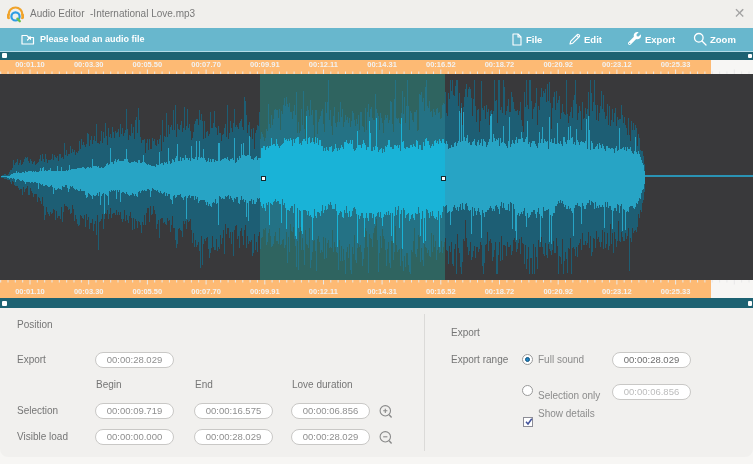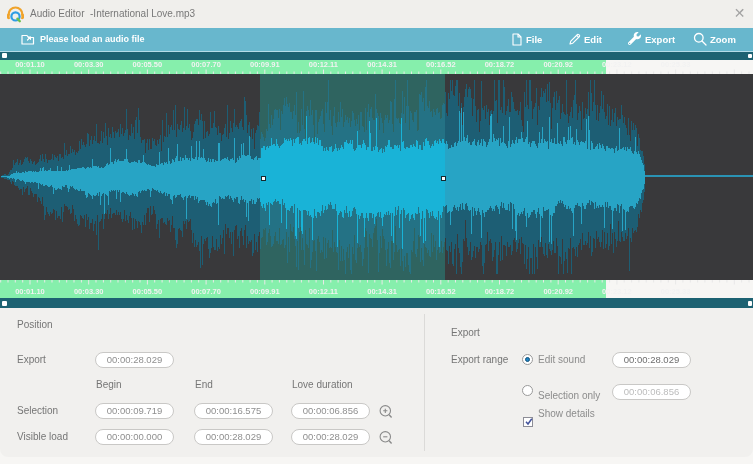--- a/index.html
+++ b/index.html
@@ -8,21 +8,21 @@
 #titlebar{left:0;top:0;width:753px;height:28px;background:#f0efec}
 #title{left:30px;top:0;height:28px;line-height:28px;font-size:10px;color:#787878;letter-spacing:0px}
 #closex{right:5px;top:5px;width:17px;height:17px;color:#a3a3a3;font-size:14px;line-height:17px;text-align:center}
 
 #toolbar{left:0;top:28px;width:753px;height:23.5px;background:#68b7cd;border-bottom:1.5px solid #b5dce8}
 .tbtxt{height:28px;line-height:23px;font-size:9.5px;font-weight:bold;color:#fff;top:0}
 
 .teal{left:0;width:753px;background:#1d6272}
 .wsq{width:4.5px;height:4.5px;background:#fff;border-radius:1px;top:1.5px}
 
-.ruler{left:0;width:606px;background:#86efac}
+.ruler{left:0;width:711px;background:#fdba74}
 
 #wave{left:0;top:73.5px;width:753px;height:206px;background:#39393b;overflow:hidden}
 #selbg{left:260px;top:0;width:185px;height:206px;background:#2f6460}
 #selclip{left:260px;top:0;width:185px;height:206px;overflow:hidden}
 #flat{left:645px;top:101.8px;width:108px;height:1.8px;background:#2a93b4}
 .handle{width:5px;height:5px;background:#fdfdfd;border:1.5px solid #16282e;top:102.5px}
 
 #panel{left:0;top:308px;width:753px;height:149px;background:#f1f0ee;border-radius:0 0 8px 8px}
 .lbl{font-size:10px;color:#757575}
 .pill{width:79px;height:15.5px;background:#fff;border:1px solid #c9c8c6;border-radius:8px;
@@ -163,21 +163,21 @@
   <path d="M5.2 6.8 H9.4" stroke-width="1.1"></path>
   <path d="M11.1 10.8 L13.6 13.4" stroke-width="1.4"></path>
 </svg>
 
 <div class="abs lbl" style="left:451px;top:327px">Export</div>
 <div class="abs lbl" style="left:451px;top:354px">Export range</div>
 
 <div class="abs rad" style="left:522px;top:354px">
     <div class="rdot"></div>
   </div>
-<div class="abs lbl" style="left:538px;top:354px;color:#8c8c8c">Edit sound</div>
+<div class="abs lbl" style="left:538px;top:354px;color:#8c8c8c">Full sound</div>
 <div class="abs pill" style="left:612px;top:352px;color:#6e6e6e">00:00:28.029</div>
 
 <div class="abs rad" style="left:522px;top:385px"></div>
 <div class="abs lbl" style="left:538px;top:390px;color:#8c8c8c">Selection only</div>
 <div class="abs pill" style="left:612px;top:384px;color:#bcbcbc">00:00:06.856</div>
 
 <div class="abs" id="cbx" style="left:523px;top:417px"></div>
 <svg class="abs" style="left:523.5px;top:416.5px" width="10" height="10" viewBox="0 0 10 10">
   <path d="M2 4.8 L4 7 L7.8 1.8" fill="none" stroke="#44549c" stroke-width="1.5"></path>
 </svg>

